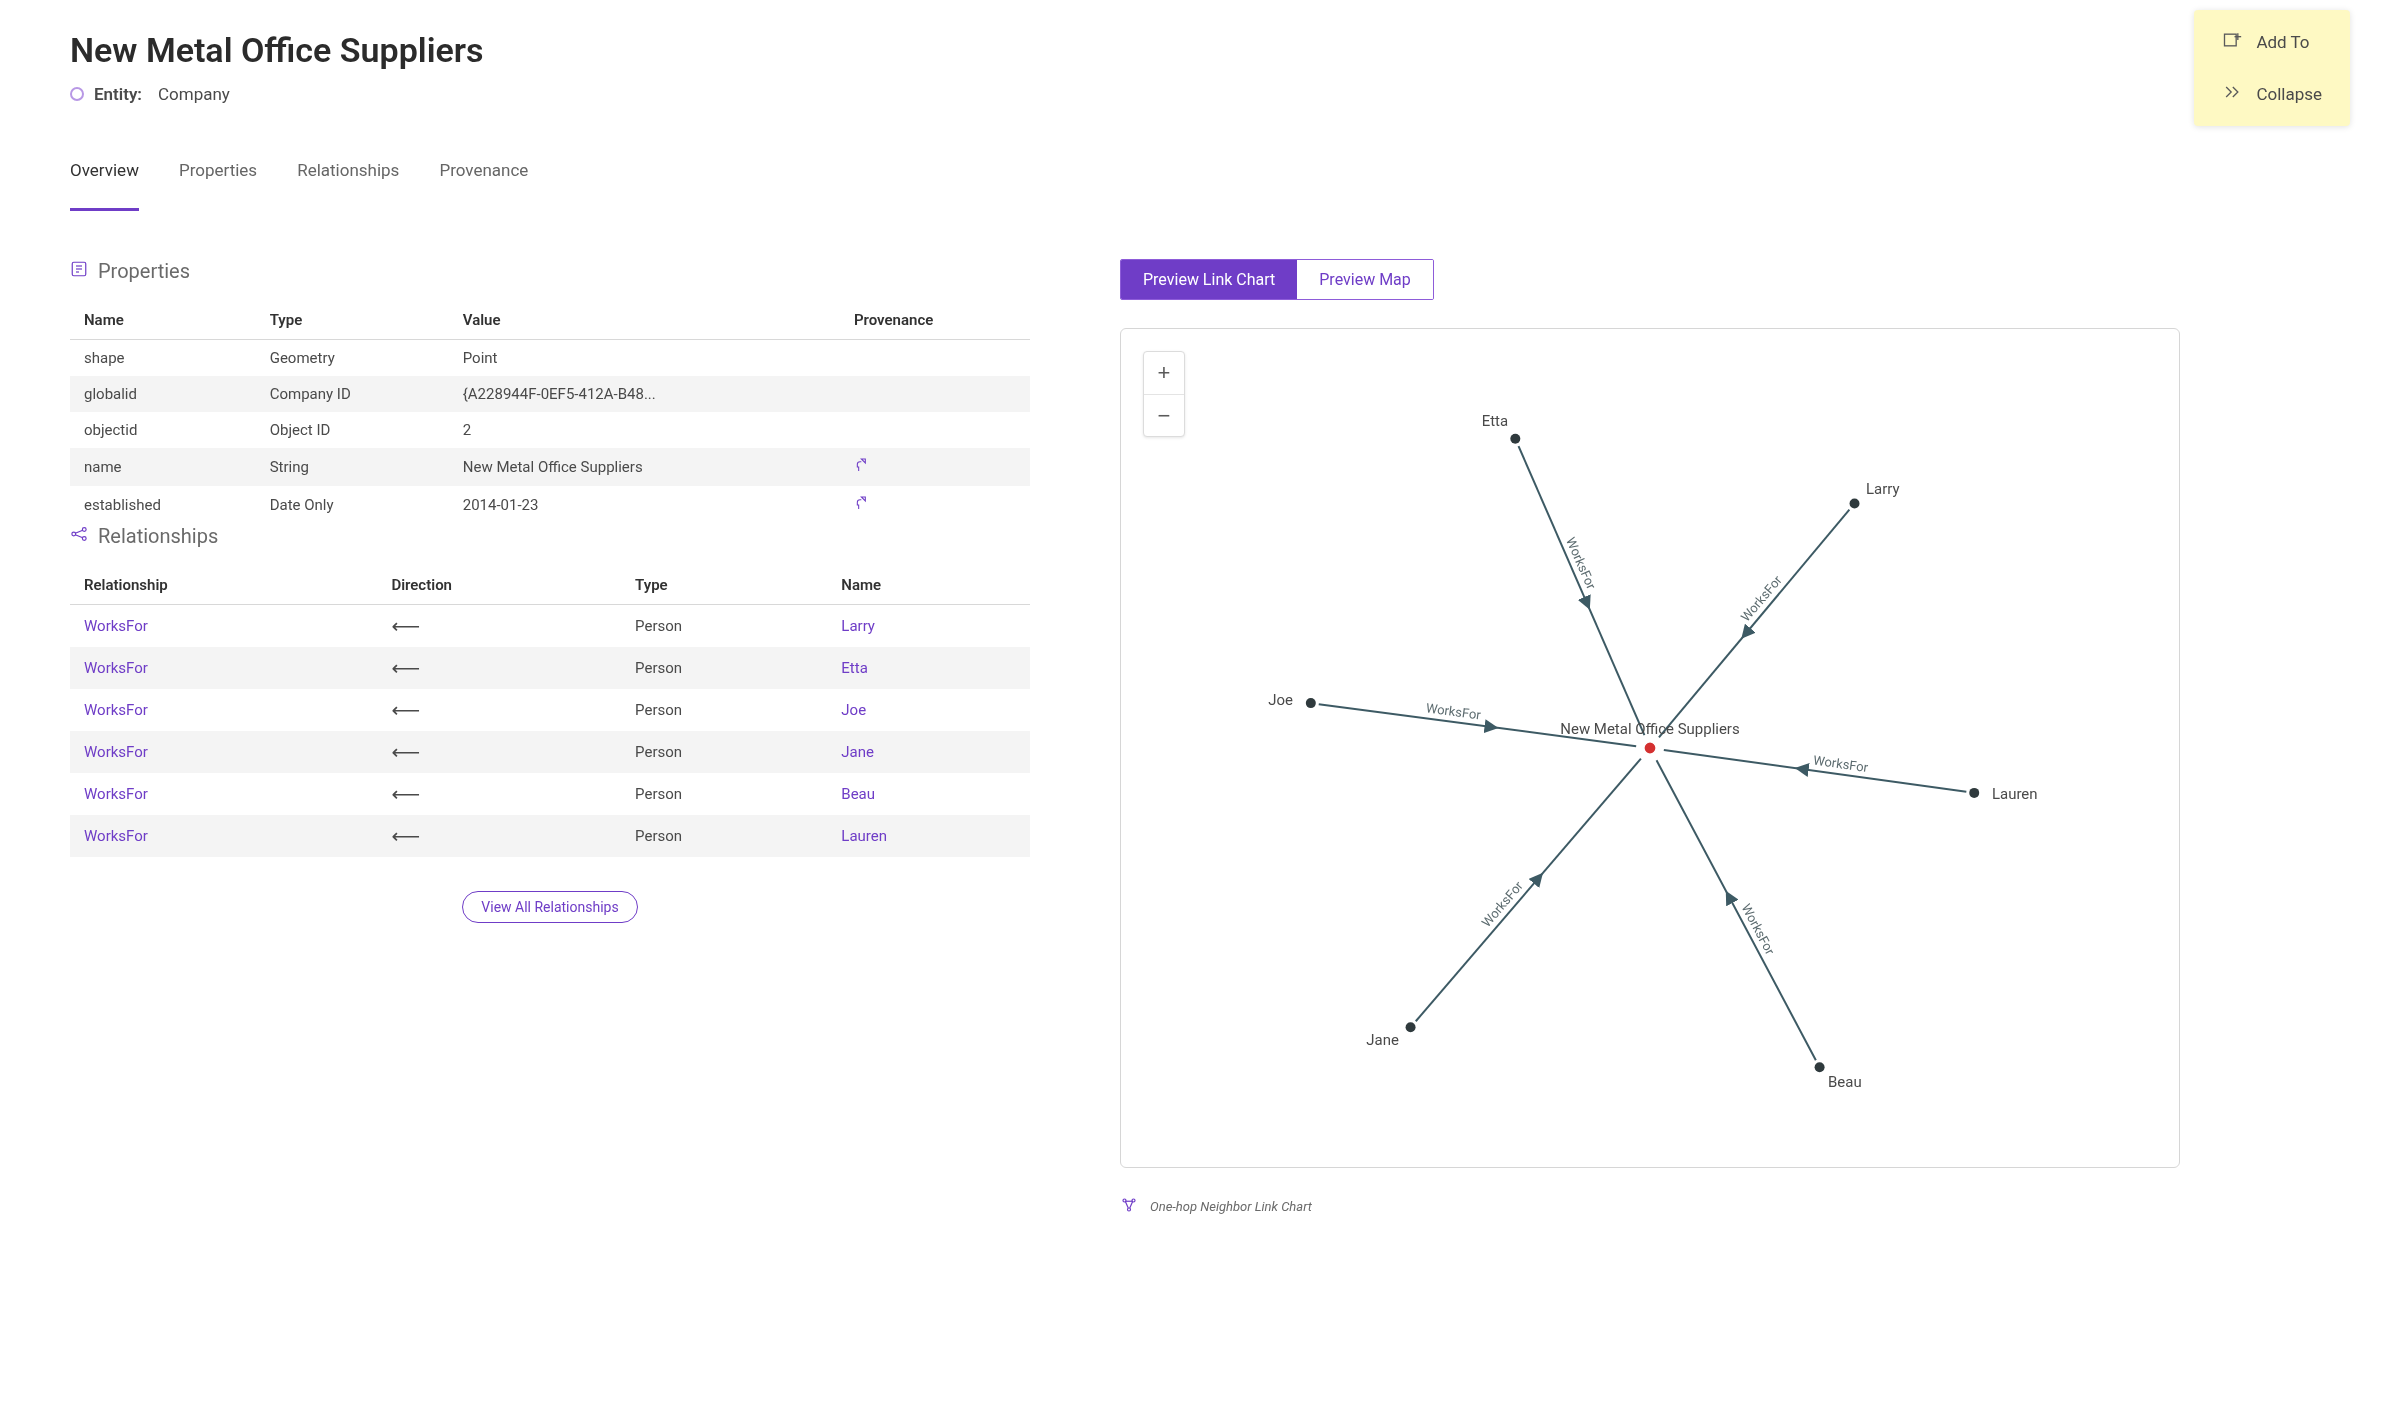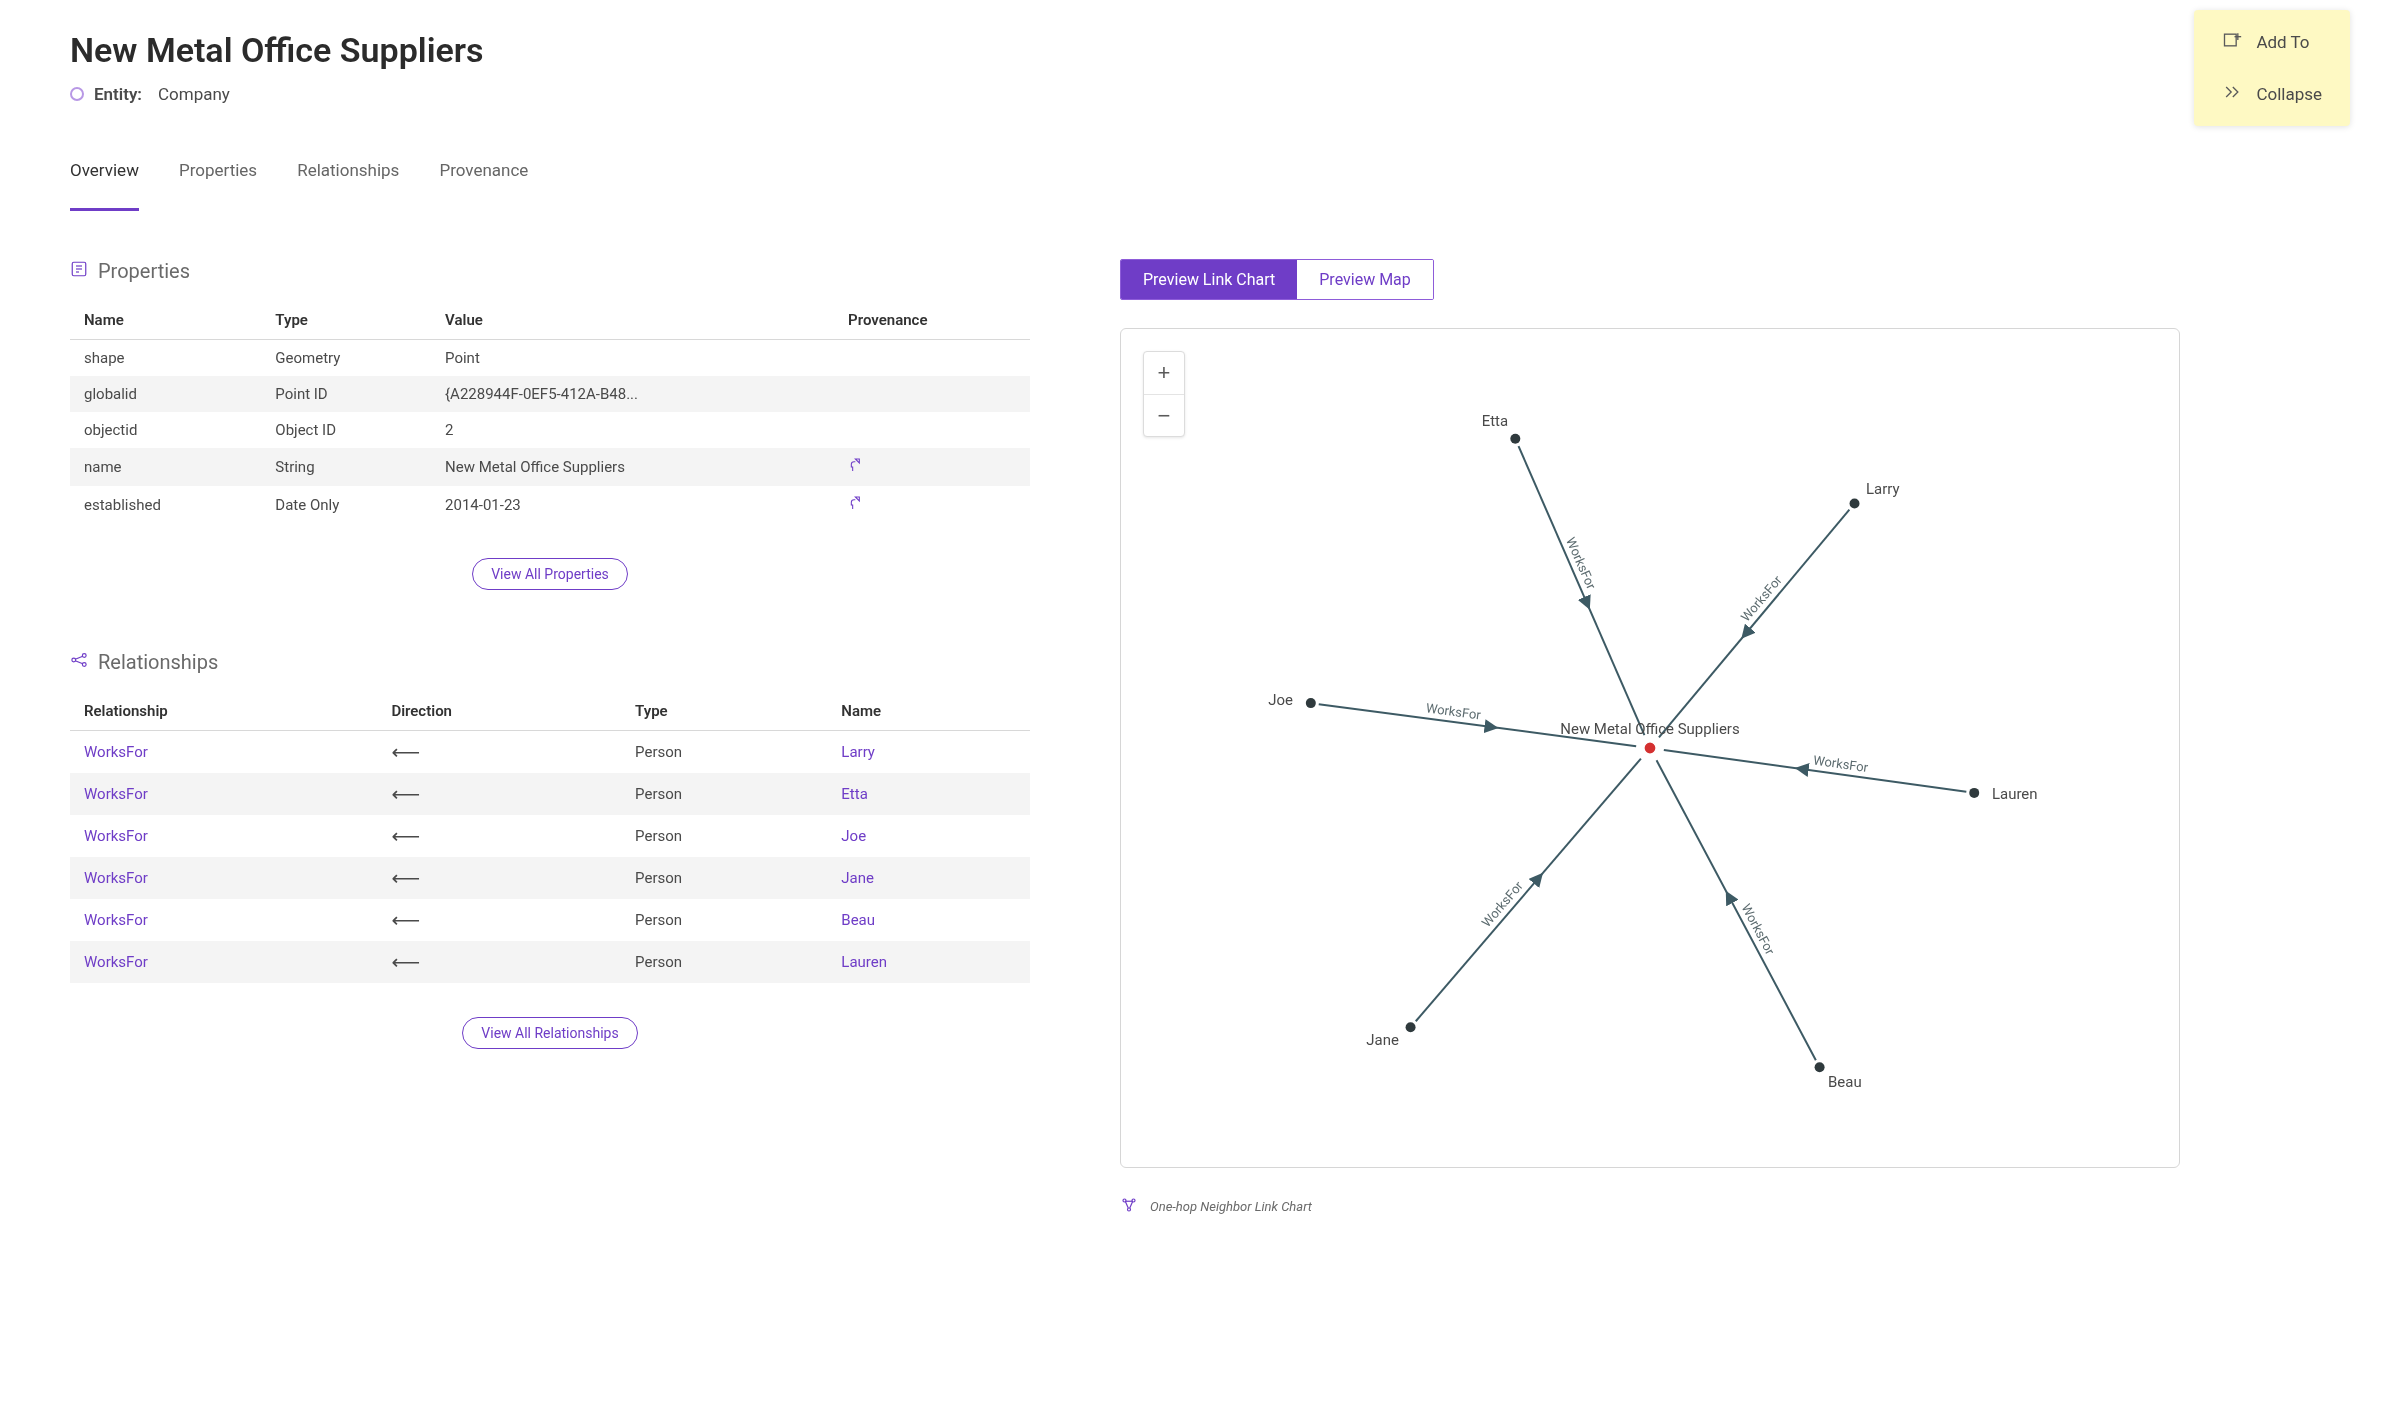--- a/index.html
+++ b/index.html
@@ -274,21 +274,21 @@
           </thead>
         <tbody id="prop-rows">
             <tr>
               <td>shape</td>
               <td>Geometry</td>
               <td>Point</td>
               <td></td>
             </tr>
             <tr>
               <td>globalid</td>
-              <td>Point ID</td>
+              <td>Company ID</td>
               <td>{A228944F-0EF5-412A-B48...</td>
               <td></td>
             </tr>
             <tr>
               <td>objectid</td>
               <td>Object ID</td>
               <td>2</td>
               <td></td>
             </tr>
             <tr>
@@ -305,23 +305,20 @@
               <td>Date Only</td>
               <td>2014-01-23</td>
               <td><span class="prov-icon"><svg viewBox="0 0 24 24">
                     <path d="M7 21 L7 15 L5 15 L5 11 C5 8 7 7 9 7 L11 7"></path>
                     <path d="M11 3 L17 3 L17 9 Z"></path>
                   </svg></span></td>
             </tr>
           </tbody>
       </table>
 
-      <div class="pill-row">
-        <span class="pill-button">View All Properties</span>
-      </div>
 
       <div class="section-header">
         <span>
           <svg viewBox="0 0 24 24">
               <circle cx="5" cy="12" r="2.5"></circle>
               <circle cx="19" cy="6" r="2.5"></circle>
               <circle cx="19" cy="18" r="2.5"></circle>
               <line x1="7" y1="11" x2="17" y2="7"></line>
               <line x1="7" y1="13" x2="17" y2="17"></line>
             </svg>

